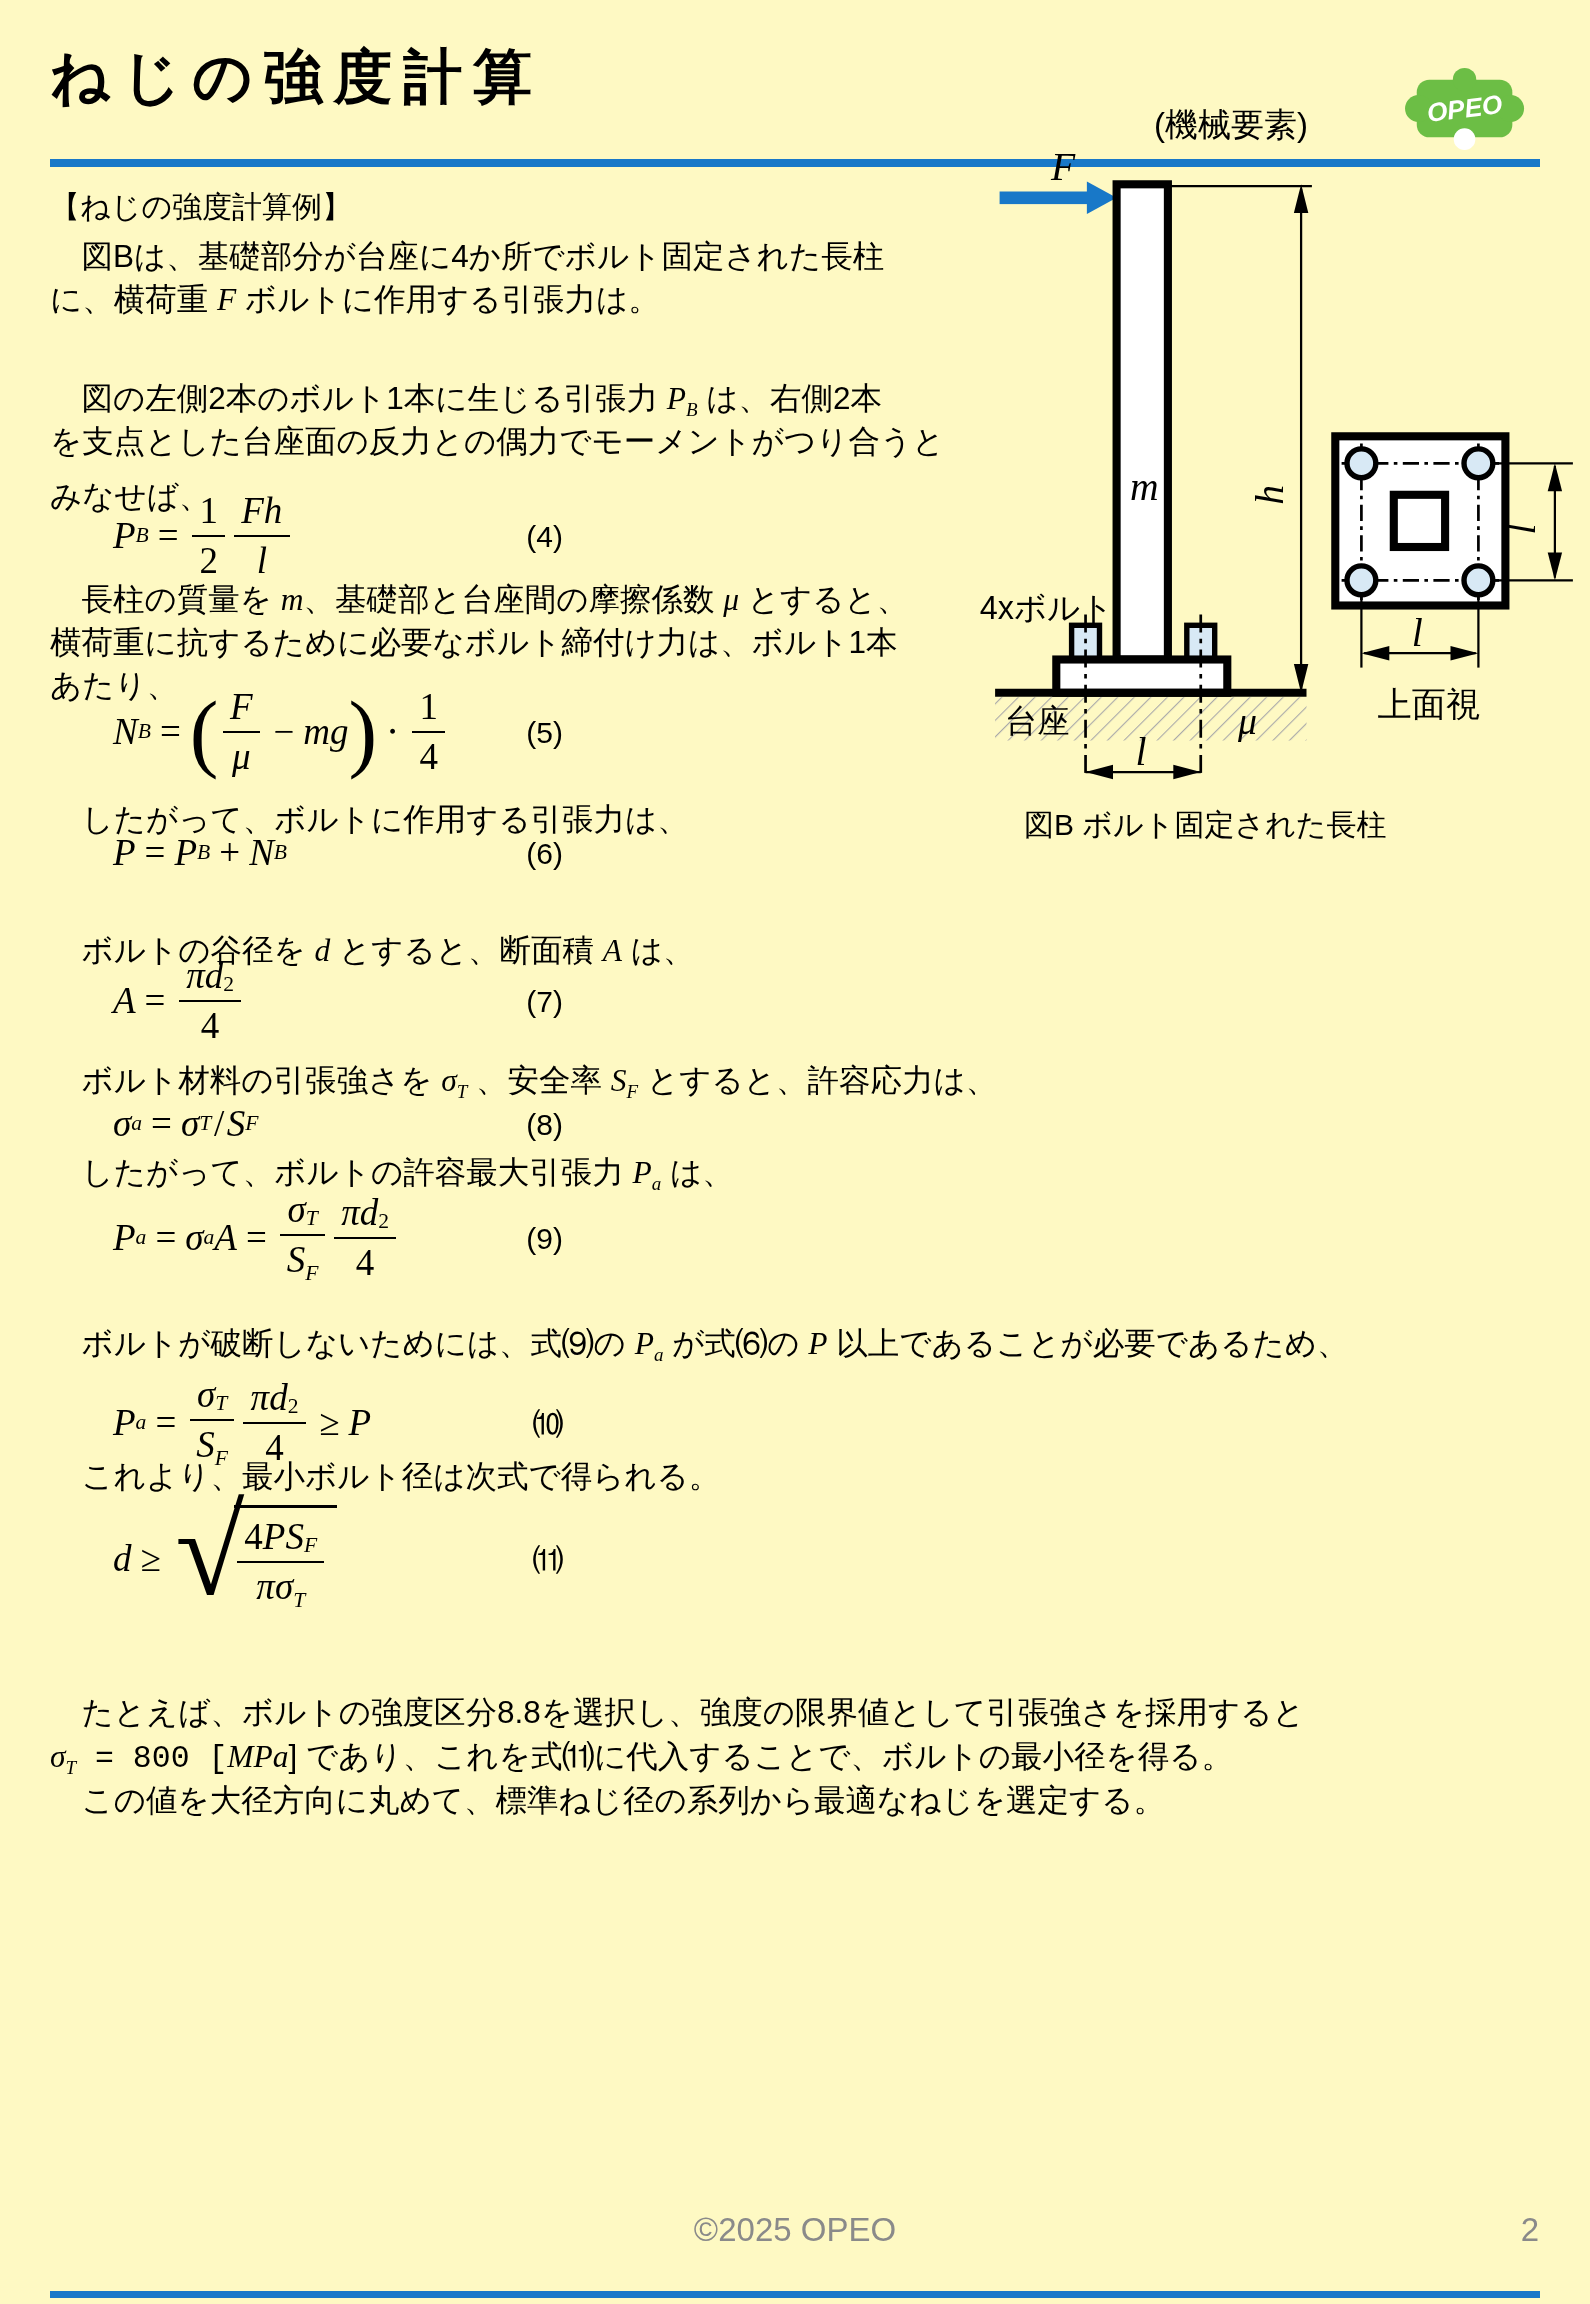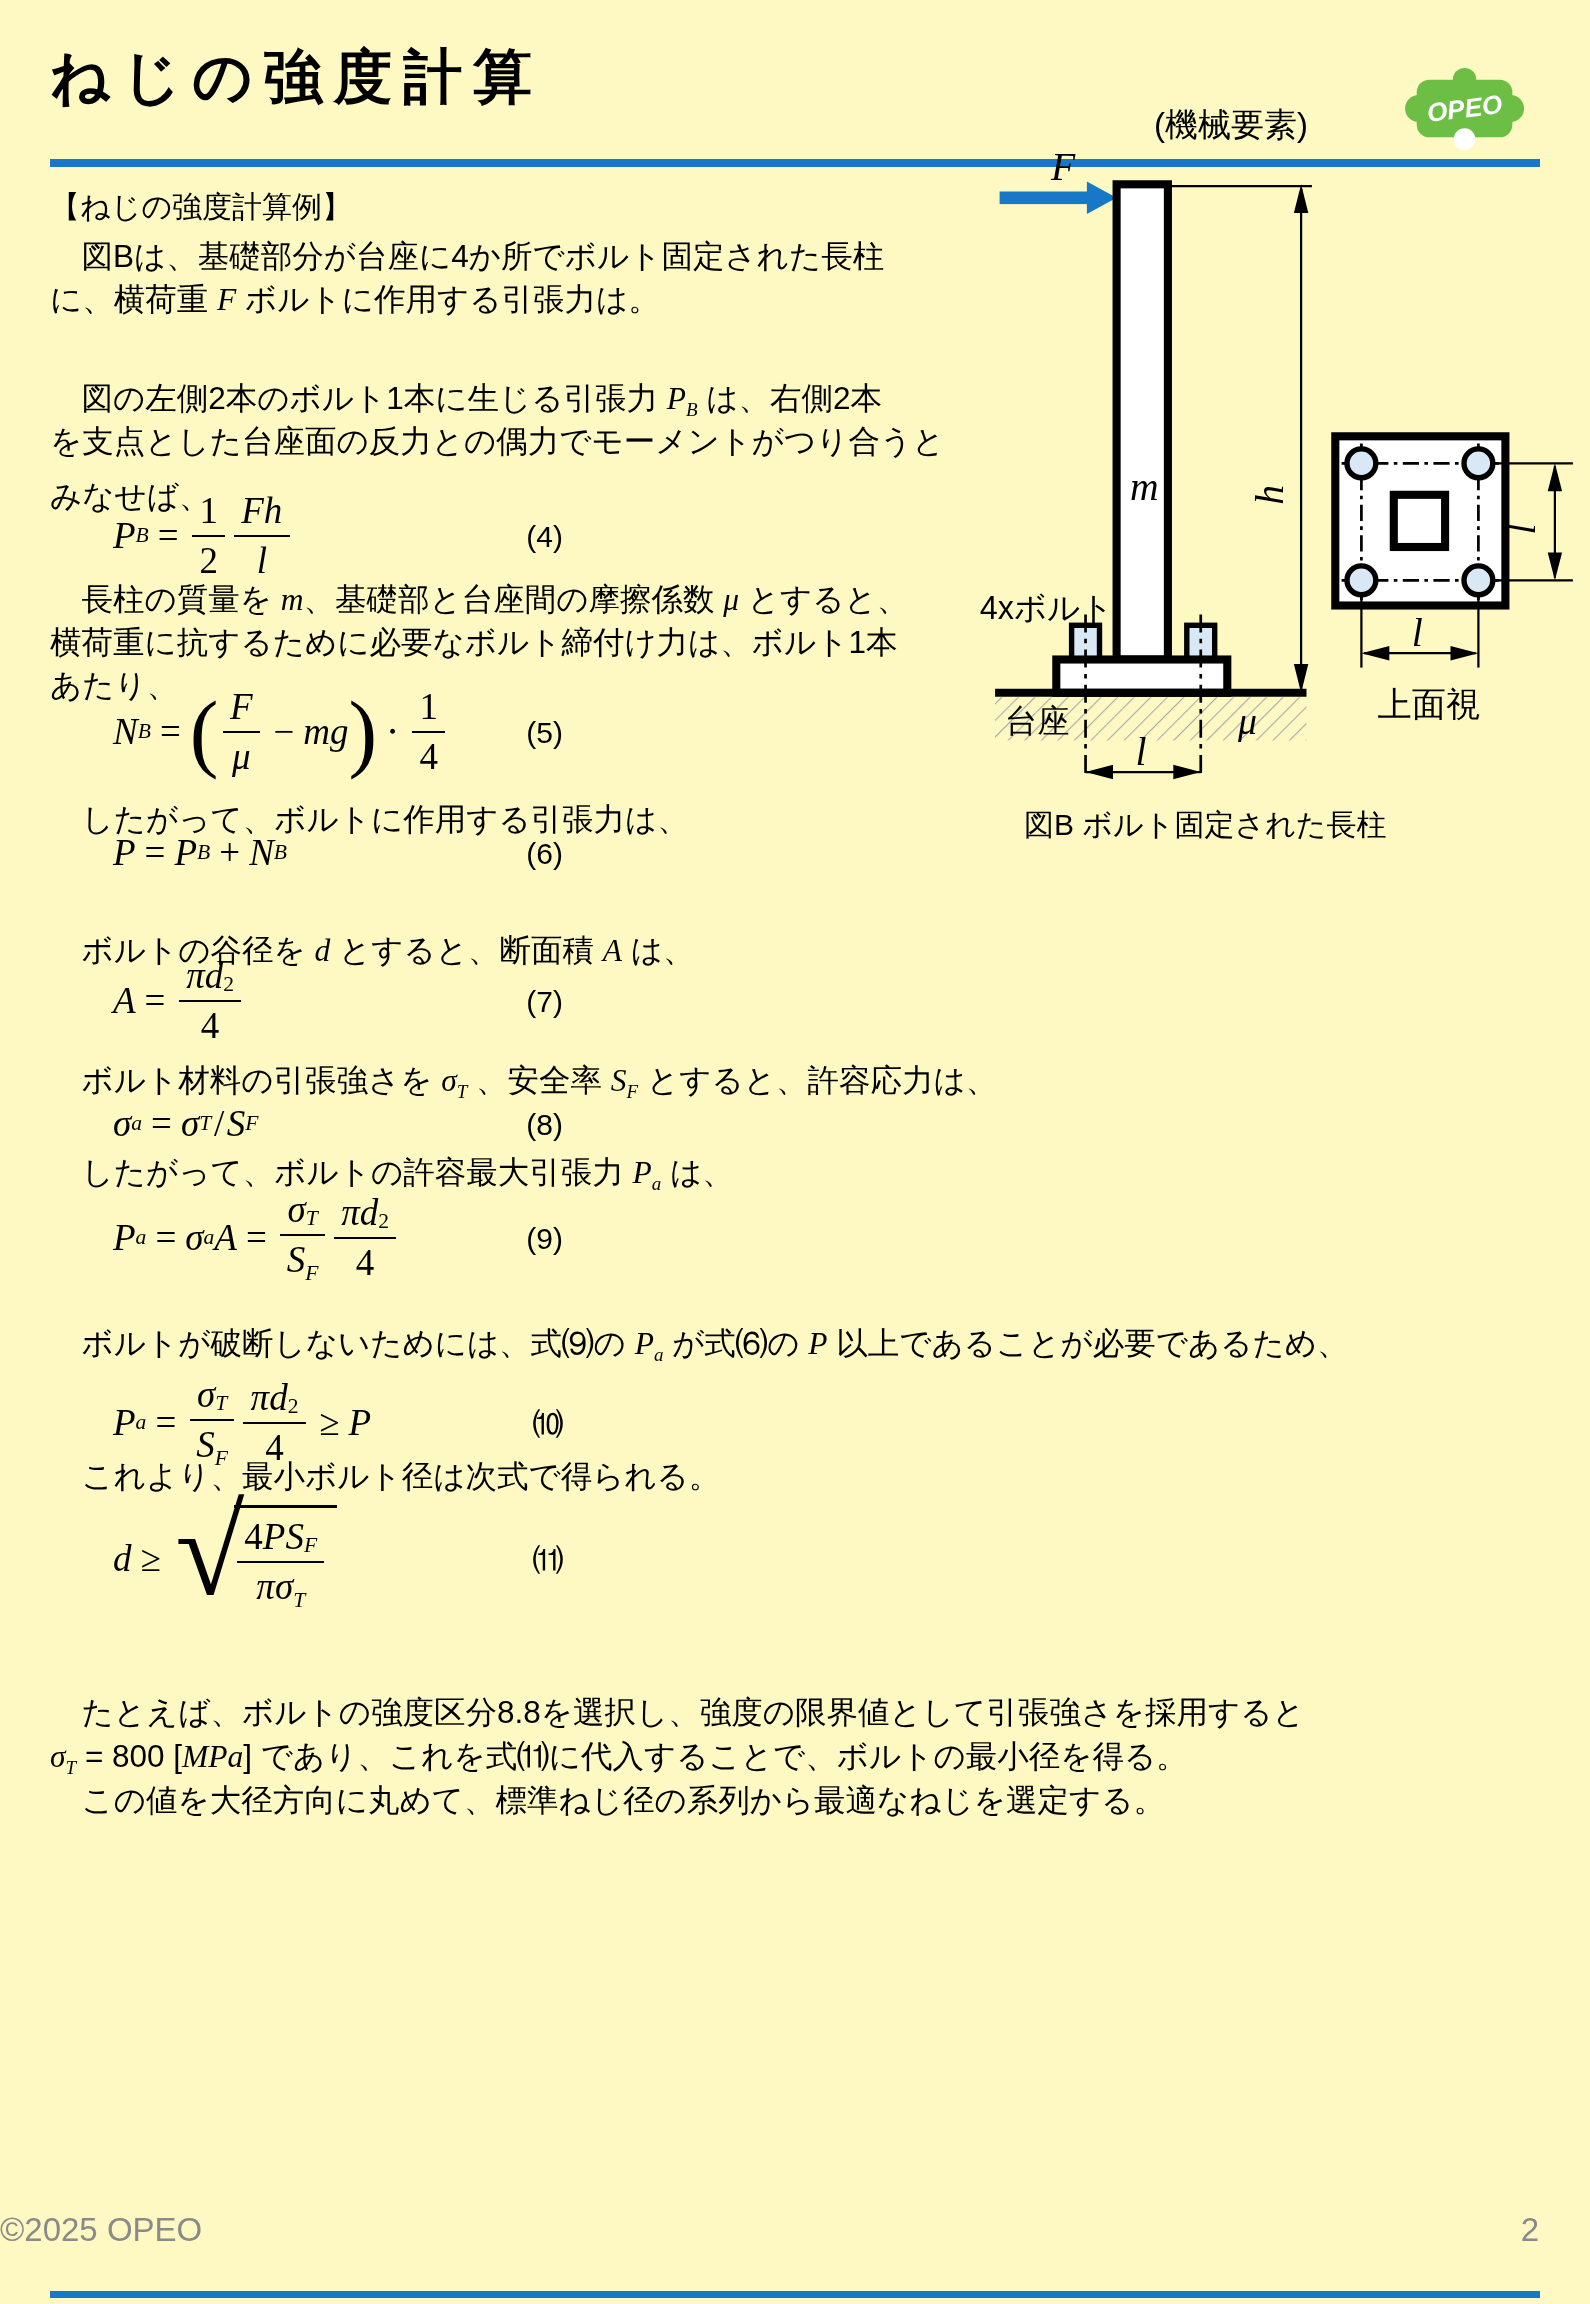--- a/index.html
+++ b/index.html
@@ -8,42 +8,42 @@
 
   .title{position:absolute;left:50px;top:38px;font-size:59px;font-weight:600;letter-spacing:10.8px;white-space:nowrap}
   .subtitle{position:absolute;left:1080px;top:103px;width:302px;text-align:center;font-size:33px;white-space:nowrap}
   .rule-top{position:absolute;left:50px;top:159px;width:1490px;height:8px}
   .rule-bottom{position:absolute;left:50px;top:2291px;width:1490px;height:7.2px}
 
   .heading{position:absolute;left:50px;top:187px;font-size:30px;white-space:nowrap}
   .line{position:absolute;left:50px;white-space:nowrap;font-size:31.5px}
   .v{font-family:"Liberation Serif","DejaVu Serif",serif;font-style:italic}
   .vs{font-family:"Liberation Serif","DejaVu Serif",serif;font-style:italic;font-size:19px}
-  .mns{font-family:Liberation Sans, sans-serif}
+  .mns{font-family:Liberation Mono, monospace}
 
   .eqrow{position:absolute;left:113px;width:450px;display:flex;align-items:center;
          font-family:"Liberation Serif","DejaVu Serif",serif;font-size:37px;line-height:1.1}
   .eqrow .mi{font-style:italic}
   .eqrow .mo{padding:0 9px;font-style:normal}
   .eqrow sub{font-size:21.6px;font-style:italic;font-family:"Liberation Serif","DejaVu Serif",serif}
   .eqrow sup{font-size:21.6px}
   .frac{display:inline-flex;flex-direction:column;align-items:center;margin:0 4.5px;text-align:center}
   .frac .num{border-bottom:2.7px solid #000;padding:0 7.2px 3.6px;display:inline-flex;align-items:flex-end;justify-content:center}
   .frac .den{padding-top:3.6px}
   .paren{font-size:86px;line-height:.85;font-style:normal}
   .eqno{margin-left:auto;font-family:"Liberation Sans","DejaVu Sans",sans-serif;font-size:30px;font-style:normal}
   .sqrt{display:inline-flex;align-items:flex-start;margin-left:5.4px}
   .radsym{font-size:126px;line-height:94px;font-style:normal}
   .radbody{border-top:3.6px solid #000;margin-left:-10.8px;padding:9px 12.6px 0 3.6px;display:inline-flex;align-items:center}
 
   .fig-caption{position:absolute;left:1024px;top:805px;font-size:30px;white-space:nowrap}
   .fig-svg{position:absolute;left:977px;top:142px}
   .logo-svg{position:absolute;left:1395px;top:58px}
 
-  .footer-copy{position:absolute;left:0;top:2211px;width:1590px;text-align:left;font-size:33px;color:#8a8a8a}
+  .footer-copy{position:absolute;left:0;top:2211px;width:1590px;text-align:center;font-size:33px;color:#8a8a8a}
   .footer-page{position:absolute;left:1422px;top:2211px;width:117px;text-align:right;font-size:33px;color:#8a8a8a}
 </style>
 </head>
 <body>
 
 <div class="page">
 
   <div class="title">ねじの強度計算</div>
   <div class="subtitle">(機械要素)</div>
   <svg class="logo-svg" width="140" height="101" viewBox="0 0 155 112">

